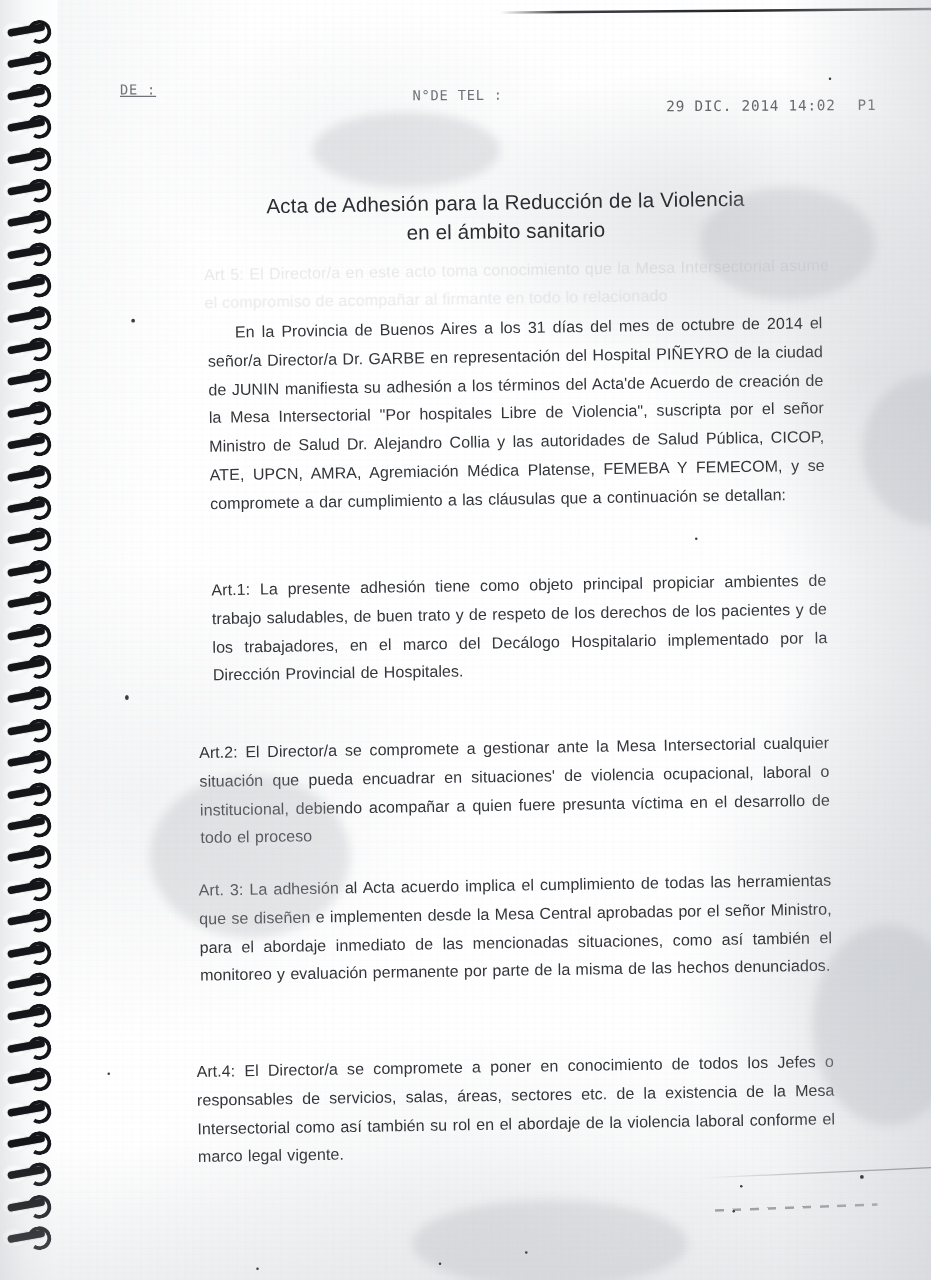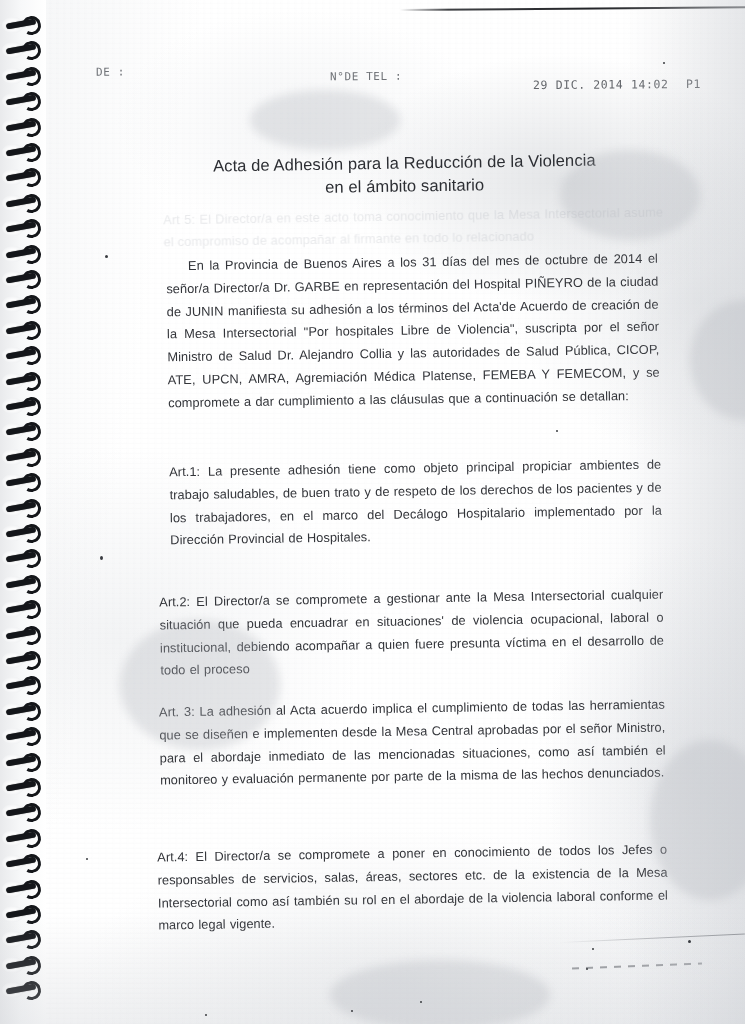--- a/index.html
+++ b/index.html
@@ -127,21 +127,21 @@
     transform: rotate(-0.35deg);
   }
   .fax-field {
     position: absolute;
     font-family: "DejaVu Sans Mono", "Liberation Mono", monospace;
     font-size: 11px;
     letter-spacing: .6px;
     color: #6f7277;
     white-space: nowrap;
   }
-  .fax-from   { left: 96px;  top: 4px; }
+  .fax-from   { left: 96px;  top: 4px; text-decoration: underline; }
   .fax-tel    { left: 330px; top: 10px; }
   .fax-date   { left: 533px; top: 19px; font-size: 11.5px; color: #63666b; }
   .fax-page   { left: 686px; top: 19px; font-size: 11.5px; color: #63666b; }
 
   
   .doc {
     position: absolute;
     left: 0; top: 0;
     width: 745px; height: 1024px;
     transform: rotate(-0.9deg);

